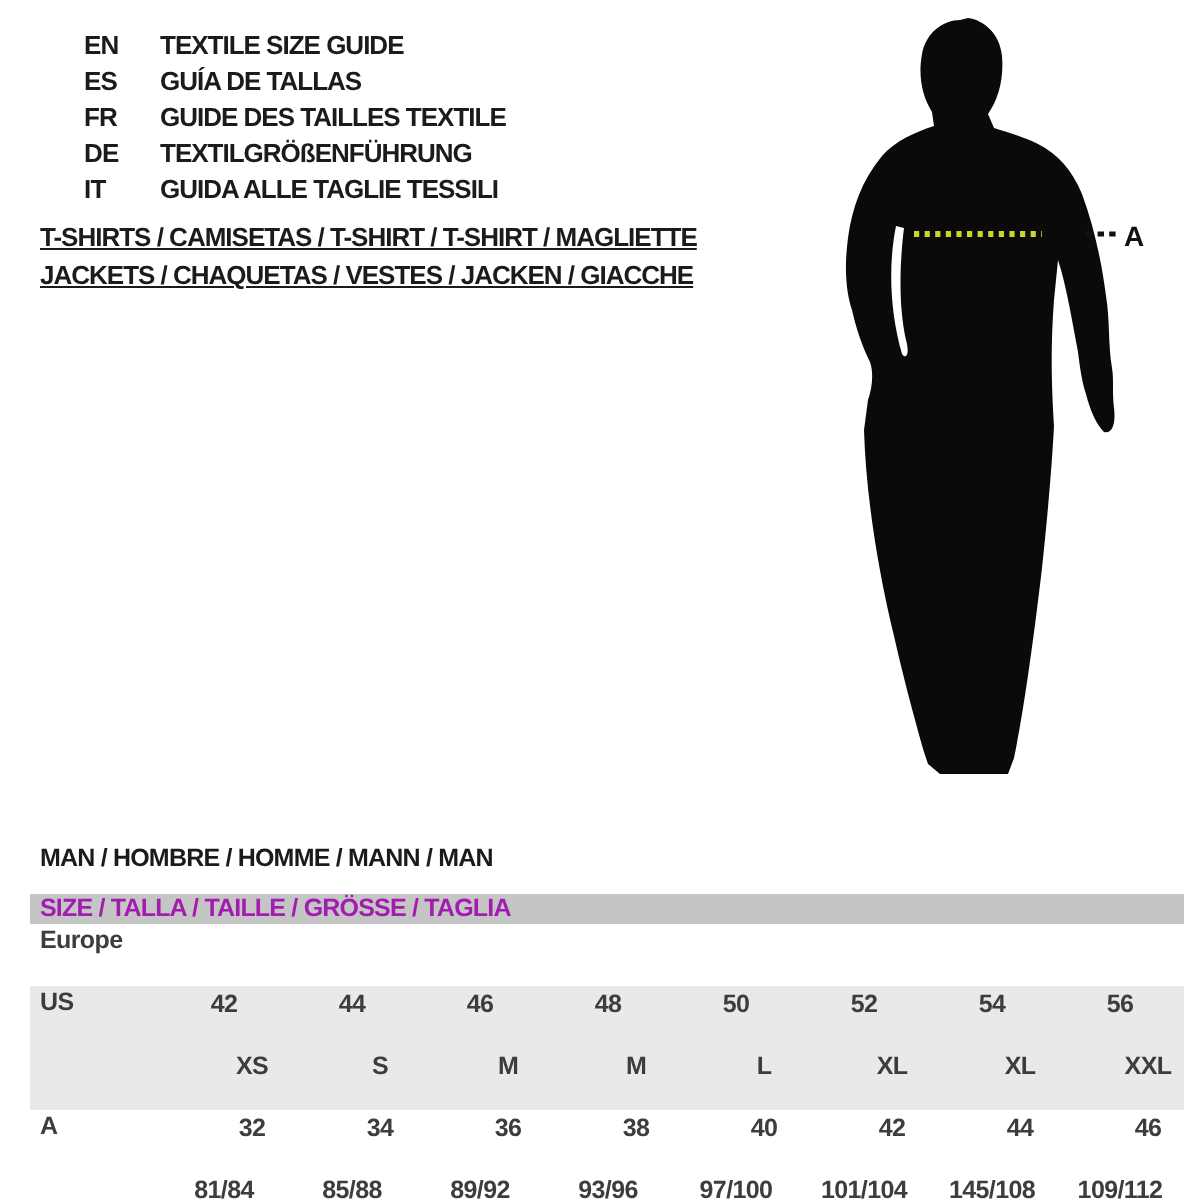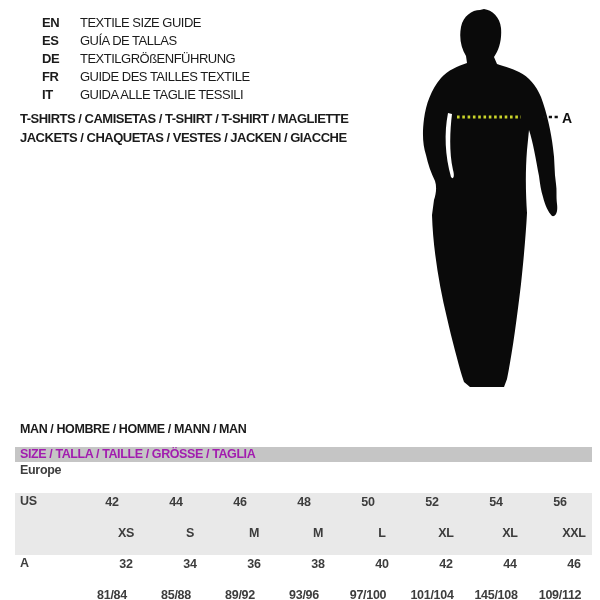--- a/index.html
+++ b/index.html
@@ -4,23 +4,23 @@
 <style>
   html,body{margin:0;padding:0;background:#fff;}
   .canvas{
     position:relative;width:600px;height:600px;background:#ffffff;overflow:hidden;
     font-family:"Liberation Sans",sans-serif;color:#1b1b1b;
   }
   
   .lang-list{position:absolute;left:20px;top:14px;}
   .lang-row{display:flex;height:18px;line-height:18px;padding-left:22px;}
   .lang-code{width:38px;font-weight:bold;font-size:13px;letter-spacing:-0.4px;}
-  .lang-label{font-weight:normal;font-size:13px;letter-spacing:-0.5px;}
+  .lang-label{font-weight:bold;font-size:13px;letter-spacing:-0.5px;}
   
-  .categories{position:absolute;left:20px;top:109px;}
+  .categories{position:absolute;left:20px;top:109px;text-decoration:underline;}
   .category-line{height:19px;line-height:19px;font-weight:bold;font-size:13px;letter-spacing:-0.5px;}
   
   .figure-wrap{position:absolute;left:398px;top:5px;width:182px;height:392px;}
   
   .man-title{position:absolute;left:20px;top:421px;height:16px;line-height:16px;
     font-weight:bold;font-size:12.5px;letter-spacing:-0.4px;}
   
   .size-table{position:absolute;left:15px;top:447px;width:577px;}
   .table-header{height:15px;line-height:15px;background:#c5c5c5;color:#a21caf;
     font-weight:bold;font-size:12.5px;letter-spacing:-0.4px;padding-left:5px;}
@@ -41,26 +41,26 @@
   <div class="lang-list">
     <div class="lang-row">
       <span class="lang-code">EN</span>
       <span class="lang-label">TEXTILE SIZE GUIDE</span>
     </div>
     <div class="lang-row">
       <span class="lang-code">ES</span>
       <span class="lang-label">GUÍA DE TALLAS</span>
     </div>
     <div class="lang-row">
+      <span class="lang-code">FR</span>
+      <span class="lang-label">GUIDE DES TAILLES TEXTILE</span>
+    </div>
+    <div class="lang-row">
       <span class="lang-code">DE</span>
       <span class="lang-label">TEXTILGRÖßENFÜHRUNG</span>
-    </div>
-    <div class="lang-row">
-      <span class="lang-code">FR</span>
-      <span class="lang-label">GUIDE DES TAILLES TEXTILE</span>
     </div>
     <div class="lang-row">
       <span class="lang-code">IT</span>
       <span class="lang-label">GUIDA ALLE TAGLIE TESSILI</span>
     </div>
   </div>
 
   <div class="categories">
     <div class="category-line">T-SHIRTS / CAMISETAS / T-SHIRT / T-SHIRT / MAGLIETTE</div>
     <div class="category-line">JACKETS / CHAQUETAS / VESTES / JACKEN / GIACCHE</div>

